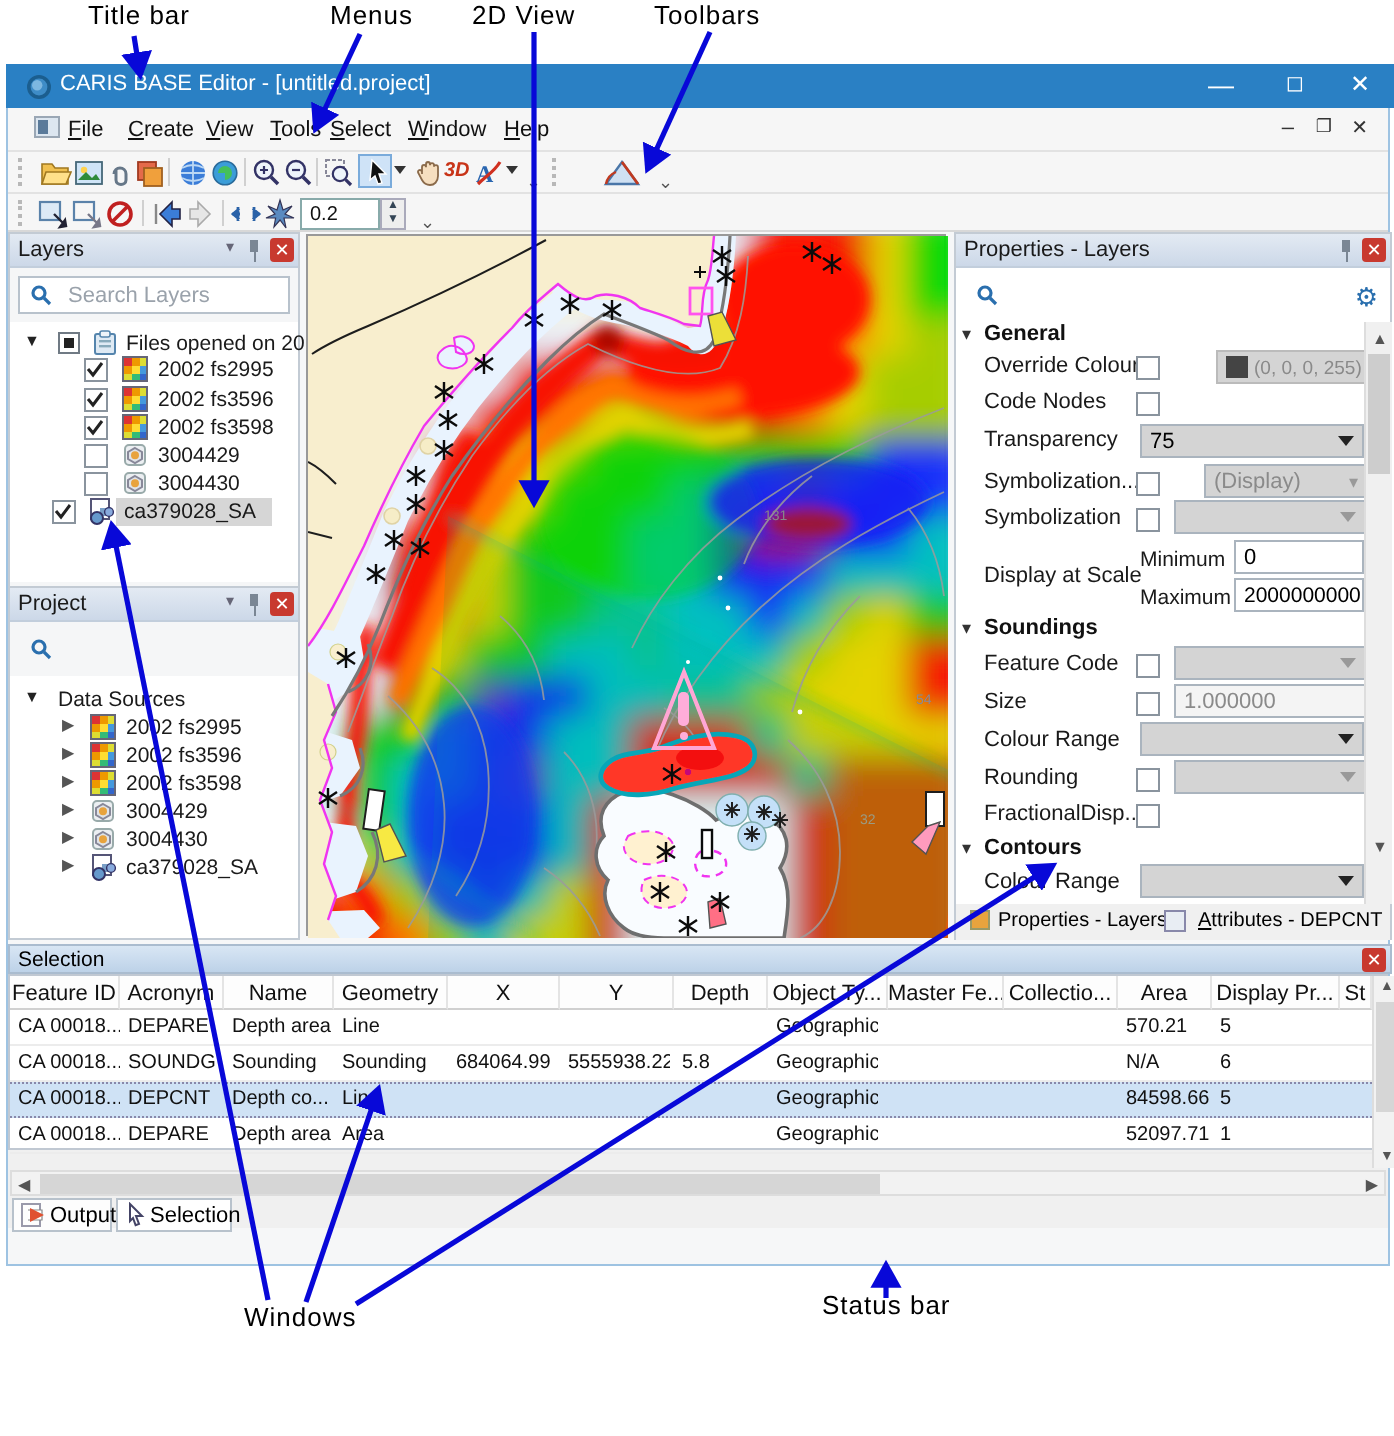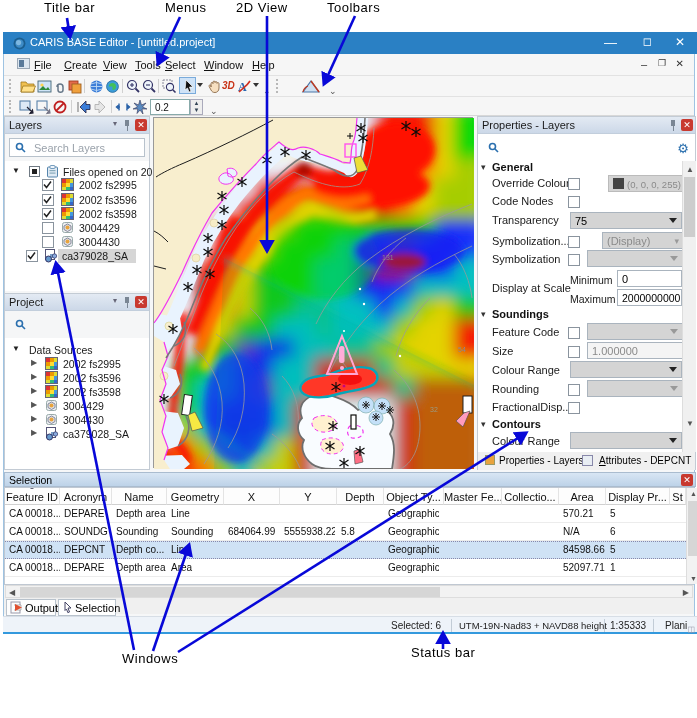--- a/index.html
+++ b/index.html
@@ -907,21 +907,21 @@
       <div class="abs" style="left:0;top:335px;width:217px;height:18px;background:#f0f0f0;font-size:11px;">
         <span class="abs" style="left:7px;top:3px;width:10px;height:10px;background:#e8a33d;border:1px solid #996;"></span>
         <span class="abs" style="left:21px;top:3px;font-size:10px;white-space:nowrap;">Properties - Layers</span>
         <span class="abs" style="left:104px;top:3px;width:11px;height:11px;background:#e8edf3;border:1px solid #88a;"></span>
         <span class="abs" style="left:121px;top:3px;font-size:10px;white-space:nowrap;"><u>A</u>ttributes - DEPCNT</span>
       </div>
     </div>
 
     <div id="selgroup" class="abs" style="left:0;top:440px;width:690px;height:142px;background:#f0f0f0;">
       <div id="selhead" style="top:0;">Selection<span class="pclose" style="top:1px;">✕</span></div>
-      <div id="seltable" class="abs" style="left:0;top:15px;width:690px;height:98px;background:#fff;border:1px solid #c0c8d2;">
+      <div id="seltable" class="abs" style="left:0;top:15px;width:690px;height:88px;background:#fff;border:1px solid #c0c8d2;">
         <div class="th" style="left:0px;width:55px;">Feature ID<span class="abs" style="left:24px;top:-4px;font-size:6px;color:#667;">▲</span></div>
         <div class="th" style="left:55px;width:52px;">Acronym</div>
         <div class="th" style="left:107px;width:55px;">Name</div>
         <div class="th" style="left:162px;width:57px;">Geometry</div>
         <div class="th" style="left:219px;width:56px;">X</div>
         <div class="th" style="left:275px;width:57px;">Y</div>
         <div class="th" style="left:332px;width:47px;">Depth</div>
         <div class="th" style="left:379px;width:60px;">Object Ty...</div>
         <div class="th" style="left:439px;width:58px;">Master Fe...</div>
         <div class="th" style="left:497px;width:57px;">Collectio...</div>
@@ -987,30 +987,20 @@
           </svg>
         <span class="abs" style="left:21px;top:3px;">Output</span>
         <span class="abs" style="left:54px;top:0;width:58px;height:17px;background:#fff;border:1px solid #b8c2cc;"></span>
         <svg class="abs" style="left:58px;top:2px;" width="12" height="13" viewBox="0 0 12 13">
             <path d="M3,1 L9,7 L6,7 L7.5,11 L5.8,11.6 L4.5,8 L3,9.5 z" fill="#fff" stroke="#446" stroke-width="1"></path>
           </svg>
         <span class="abs" style="left:71px;top:3px;">Selection</span>
       </div>
     </div>
 
-    <div id="statusbar">
-      <span class="sbitem" style="left:388px;">Selected: 6</span>
-      <span class="sbsep" style="left:448px;"></span>
-      <span class="sbitem" style="left:456px;font-size:9.5px;">UTM-19N-Nad83 + NAVD88 height</span>
-      <span class="sbsep" style="left:601px;"></span>
-      <span class="sbitem" style="left:607px;">1:35333</span>
-      <span class="sbsep" style="left:650px;"></span>
-      <span class="sbitem" style="left:662px;">Plani</span>
-      <span class="abs" style="right:2px;top:8px;color:#99a;font-size:8px;">◫</span>
-    </div>
   </div>
 
   <svg class="abs" style="left:0;top:0;pointer-events:none;" width="697" height="718" viewBox="0 0 697 718">
     <defs>
       <marker id="ah" markerWidth="6" markerHeight="6" refX="4.2" refY="3" orient="auto">
           <path d="M0,0 L5.4,3 L0,6 z" fill="#0808d8"></path>
         </marker>
     </defs>
     <g stroke="#0808d8" stroke-width="2.6" fill="none">
       <line x1="67" y1="18" x2="70" y2="37" marker-end="url(#ah)"></line>

